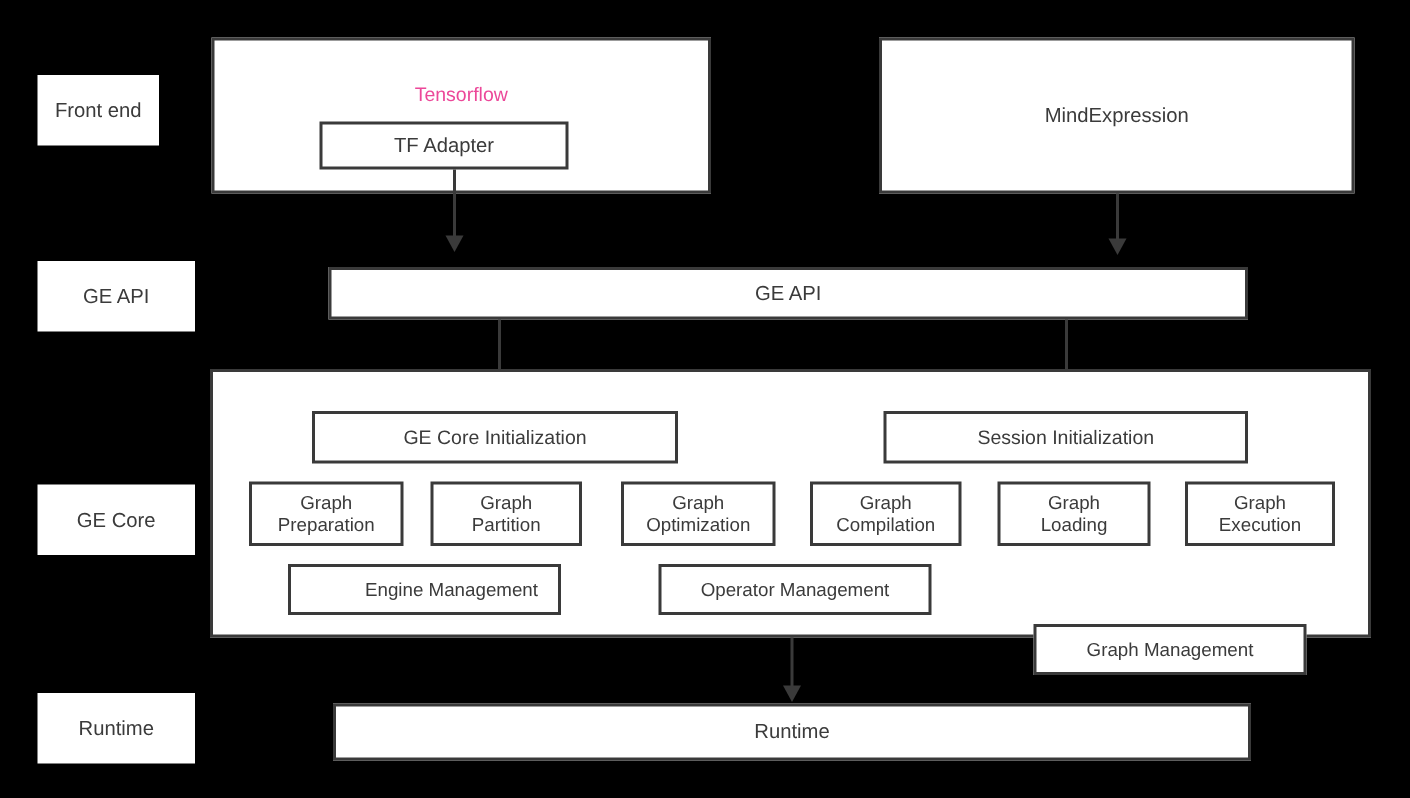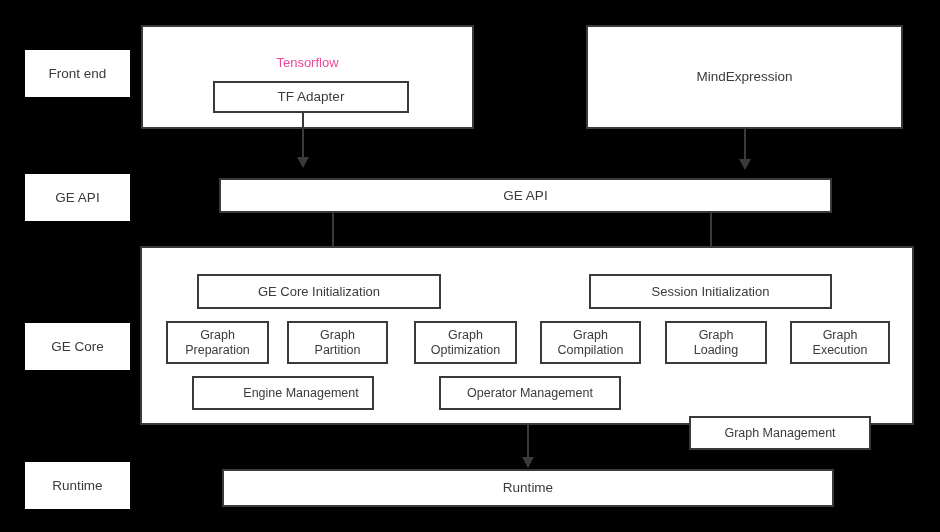--- a/index.html
+++ b/index.html
@@ -82,53 +82,53 @@
     border-left: 6px solid transparent;
     border-right: 6px solid transparent;
     border-top: 11px solid #3a3a3a;
   }
 </style>
 </head>
 <body>
 
 <div id="canvas">
 
-  <div class="box plain stage-label" style="left:25px; top:50px; width:105px; height:47px;">Front end</div>
+  <div class="box plain stage-label" style="left:25px; top:50px; width:81px; height:47px;">Front end</div>
 
   <div class="box plain stage-label" style="left:25px; top:174px; width:105px; height:47px;">GE API</div>
 
   <div class="box plain stage-label" style="left:25px; top:323px; width:105px; height:47px;">GE Core</div>
 
   <div class="box plain stage-label" style="left:25px; top:462px; width:105px; height:47px;">Runtime</div>
 
   <div class="box frontend-frame" style="left:141px; top:25px; width:333px; height:104px;">
     <span class="frontend-title" style="top:28px;">Tensorflow</span>
   </div>
 
-  <div class="box bordered" style="left:213px; top:81px; width:196px; height:32px; font-size:13.5px;">TF Adapter</div>
+  <div class="box bordered" style="left:213px; top:81px; width:166px; height:32px; font-size:13.5px;">TF Adapter</div>
 
   <div class="box bordered" style="left:586px; top:25px; width:317px; height:104px; font-size:13.5px;text-align:center;">MindExpression</div>
 
   <div class="arrow-line" style="left:302px; top:113px; height:46px;"></div>
   <div class="arrow-head" style="left:297px; top:157px;"></div>
 
   <div class="arrow-line" style="left:744px; top:129px; height:32px;"></div>
   <div class="arrow-head" style="left:739px; top:159px;"></div>
 
   <div class="box bordered wide-bar" style="left:219px; top:178px; width:613px; height:35px;">GE API</div>
 
   <div class="arrow-line" style="left:332px; top:213px; height:46px;"></div>
   <div class="arrow-head" style="left:327px; top:258px;"></div>
 
   <div class="arrow-line" style="left:710px; top:213px; height:46px;"></div>
   <div class="arrow-head" style="left:705px; top:258px;"></div>
 
   <div class="core-frame" style="left:140px; top:246px; width:774px; height:179px;"></div>
 
-  <div class="box bordered init-bar" style="left:197px; top:274px; width:244px; height:35px;">GE Core Initialization</div>
+  <div class="box bordered init-bar" style="left:208px; top:274px; width:244px; height:35px;">GE Core Initialization</div>
 
   <div class="box bordered init-bar" style="left:589px; top:274px; width:243px; height:35px;">Session Initialization</div>
 
   <div class="box bordered unit" style="left:166px; top:321px; width:103px; height:43px;">Graph
 Preparation</div>
 
   <div class="box bordered unit" style="left:287px; top:321px; width:101px; height:43px;">Graph
 Partition</div>
 
   <div class="box bordered unit" style="left:414px; top:321px; width:103px; height:43px;">Graph

